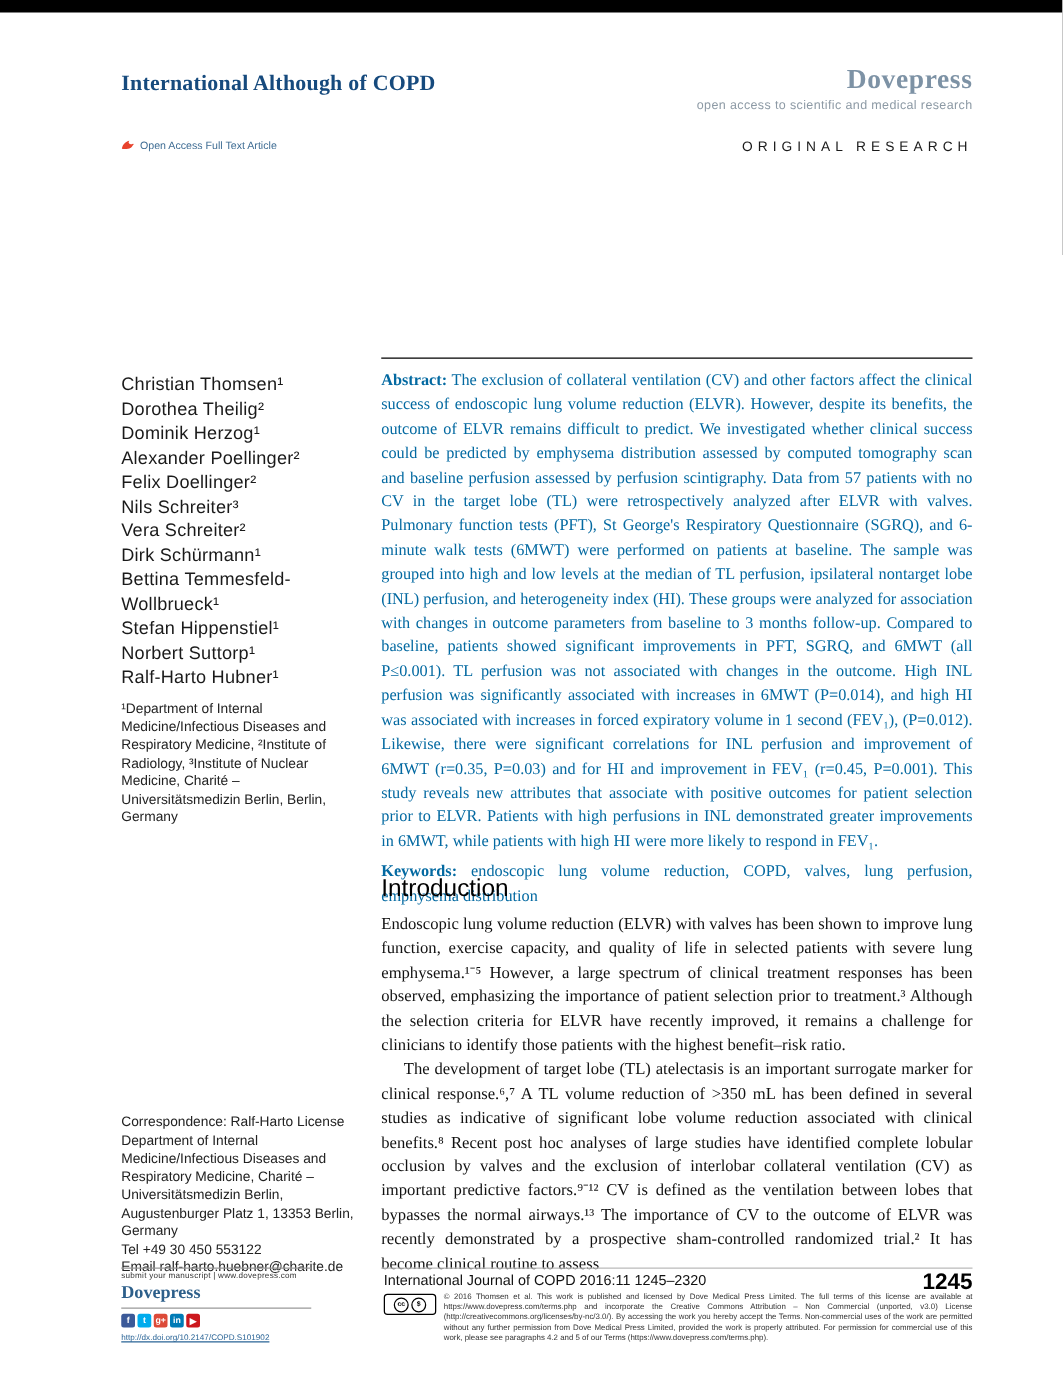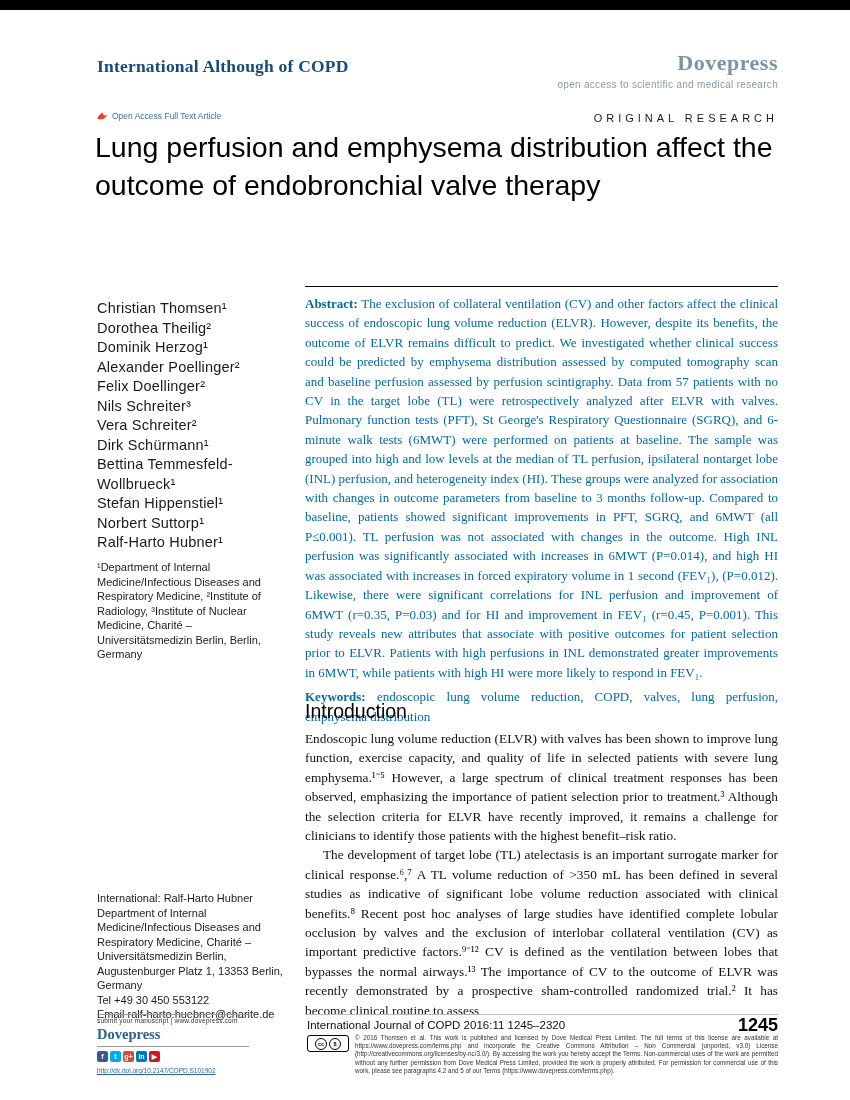--- a/index.html
+++ b/index.html
@@ -118,41 +118,40 @@
 
   <div class="open-access">
     <svg width="12" height="12" viewBox="0 0 12 12">
       <path d="M1.5,9 C2,5.5 4.5,3 7.5,2.5 C6.5,3.6 6.8,4.6 8,5.2 C10,6.2 10.5,4 11,5.5 C10,6 9.5,8.5 6.5,9 C4.5,9.4 2.5,9.3 1.5,9 Z" fill="#e8432d"></path>
     </svg>
     <span>Open Access Full Text Article</span>
   </div>
 
   <div class="article-type">ORIGINAL RESEARCH</div>
 
-  <h1 class="title">Lung perfusion and emphysema distribution affect the outcome of endobronchial valve therapy</h1>
 
   <div class="authors">
     <div>Christian Thomsen¹</div>
     <div>Dorothea Theilig²</div>
     <div>Dominik Herzog¹</div>
     <div>Alexander Poellinger²</div>
     <div>Felix Doellinger²</div>
     <div>Nils Schreiter³</div>
     <div>Vera Schreiter²</div>
     <div>Dirk Schürmann¹</div>
     <div>Bettina Temmesfeld-Wollbrueck¹</div>
     <div>Stefan Hippenstiel¹</div>
     <div>Norbert Suttorp¹</div>
     <div>Ralf-Harto Hubner¹</div>
   </div>
 
   <div class="affiliations">¹Department of Internal Medicine/Infectious Diseases and Respiratory Medicine, ²Institute of Radiology, ³Institute of Nuclear Medicine, Charité – Universitätsmedizin Berlin, Berlin, Germany</div>
 
   <div class="correspondence">
-    <div>International: Ralf-Harto Hubner</div>
+    <div>Correspondence: Ralf-Harto License</div>
     <div>Department of Internal Medicine/Infectious Diseases and Respiratory Medicine, Charité – Universitätsmedizin Berlin, Augustenburger Platz 1, 13353 Berlin, Germany</div>
     <div>Tel +49 30 450 553122</div>
     <div>Email ralf-harto.huebner@charite.de</div>
   </div>
 
   <div class="abstract-rule"></div>
 
   <p class="abstract">
     <b>Abstract:</b>
     <span>The exclusion of collateral ventilation (CV) and other factors affect the clinical success of endoscopic lung volume reduction (ELVR). However, despite its benefits, the outcome of ELVR remains difficult to predict. We investigated whether clinical success could be predicted by emphysema distribution assessed by computed tomography scan and baseline perfusion assessed by perfusion scintigraphy. Data from 57 patients with no CV in the target lobe (TL) were retrospectively analyzed after ELVR with valves. Pulmonary function tests (PFT), St George's Respiratory Questionnaire (SGRQ), and 6-minute walk tests (6MWT) were performed on patients at baseline. The sample was grouped into high and low levels at the median of TL perfusion, ipsilateral nontarget lobe (INL) perfusion, and heterogeneity index (HI). These groups were analyzed for association with changes in outcome parameters from baseline to 3 months follow-up. Compared to baseline, patients showed significant improvements in PFT, SGRQ, and 6MWT (all P≤0.001). TL perfusion was not associated with changes in the outcome. High INL perfusion was significantly associated with increases in 6MWT (P=0.014), and high HI was associated with increases in forced expiratory volume in 1 second (FEV₁), (P=0.012). Likewise, there were significant correlations for INL perfusion and improvement of 6MWT (r=0.35, P=0.03) and for HI and improvement in FEV₁ (r=0.45, P=0.001). This study reveals new attributes that associate with positive outcomes for patient selection prior to ELVR. Patients with high perfusions in INL demonstrated greater improvements in 6MWT, while patients with high HI were more likely to respond in FEV₁.</span>

